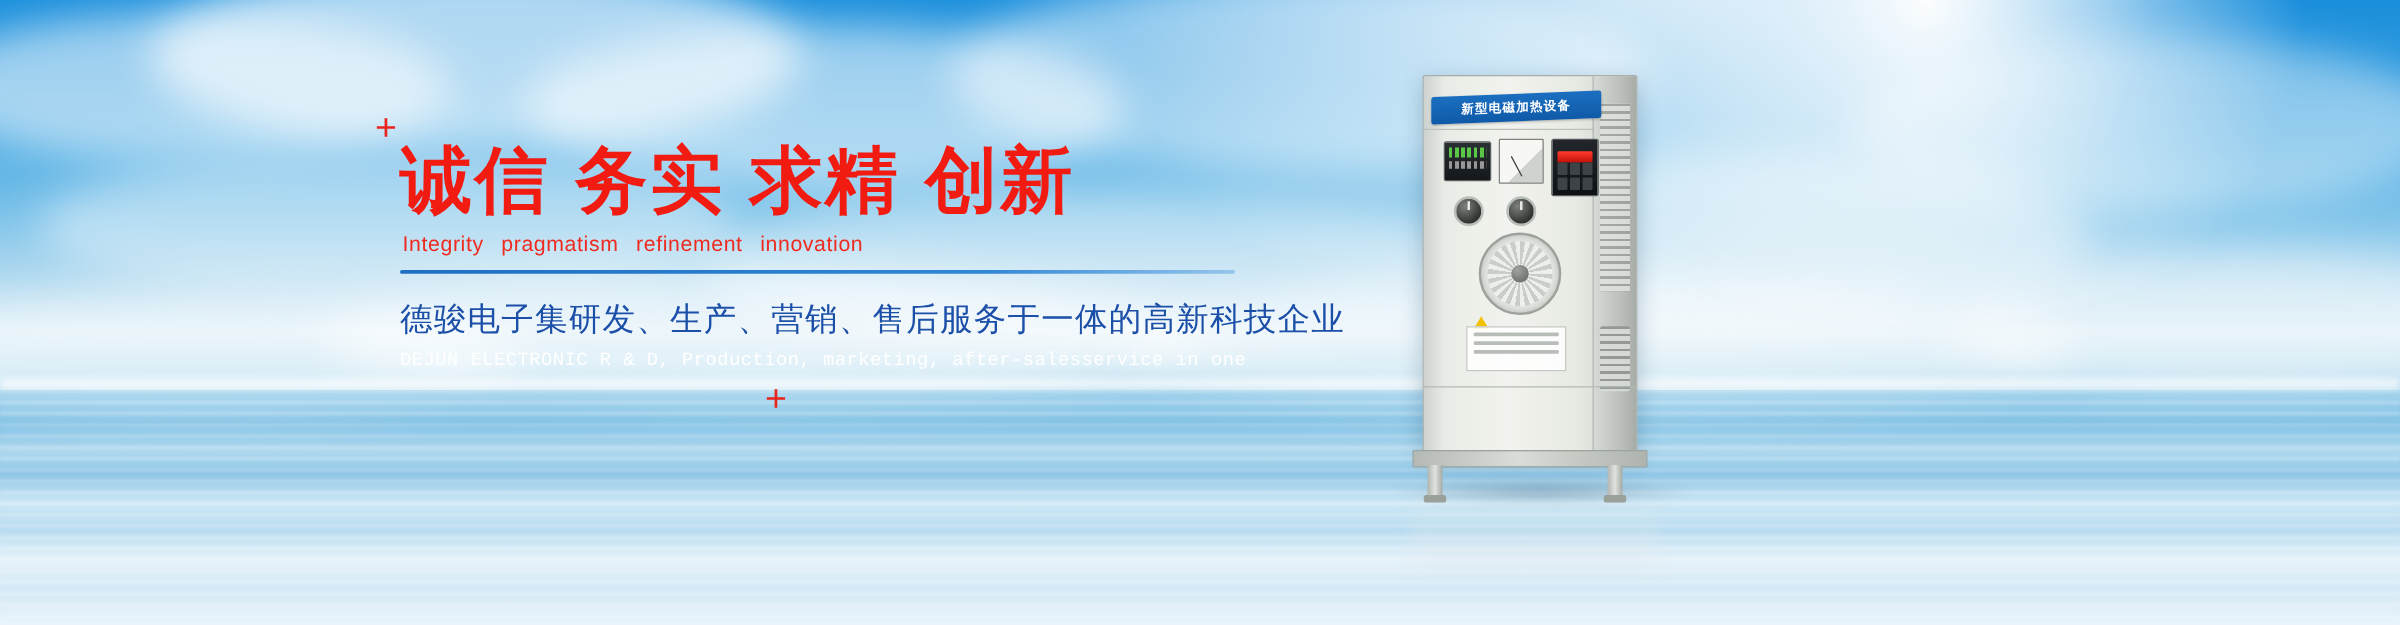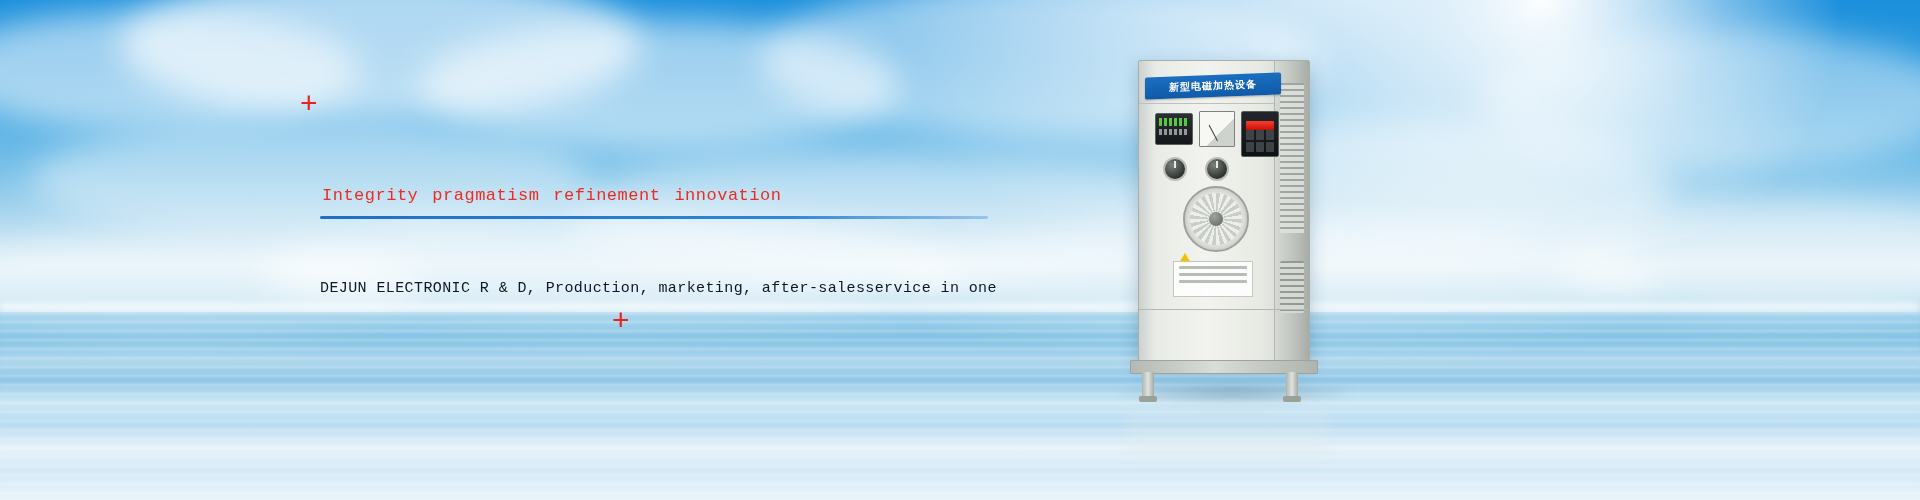--- a/index.html
+++ b/index.html
@@ -95,41 +95,41 @@
     letter-spacing:2px;
     font-family:"DejaVu Sans","Liberation Sans",sans-serif;
     white-space:nowrap;
   }
   .headline span{margin-right:20px;}
   .headline span:last-child{margin-right:0;}
 
   .sub-en{
     position:absolute;left:322px;top:186px;
     font-size:17px;color:#ef2b20;letter-spacing:.5px;
-    font-family:Liberation Mono, monospace;
+    font-family:Liberation Sans, sans-serif;
     white-space:nowrap;
   }
   .sub-en span{margin-right:14px;}
 
   .divider{
     position:absolute;left:320px;top:216px;width:668px;height:3px;
     background:linear-gradient(to right,#1f6fc4,#2f86d6 70%,rgba(47,134,214,.35));
     border-radius:2px;
   }
 
   .desc-cn{
     position:absolute;left:320px;top:238px;
     font-size:26px;color:#1b4fa8;letter-spacing:1px;
     font-family:"DejaVu Sans","Liberation Sans",sans-serif;
     white-space:nowrap;
   }
 
   .desc-en{
     position:absolute;left:320px;top:276px;
-    font-size:15px;line-height:26px;color:#0f172a;letter-spacing:.4px;
+    font-size:15px;line-height:26px;color:#ffffff;letter-spacing:.4px;
     font-family:"Liberation Mono","DejaVu Sans Mono",monospace;
     white-space:nowrap;
   }
 
   
   .machine{position:absolute;left:1120px;top:60px;width:220px;height:330px;}
 
   .mach-body{
     position:absolute;left:18px;top:0;width:170px;height:300px;
     background:linear-gradient(to right,#cdd2cf 0%,#e9ece6 10%,#f2f3ee 40%,#e7e9e3 72%,#c9cec9 100%);
@@ -288,27 +288,31 @@
   <div class="cloud c10"></div>
   <div class="cloud c11"></div>
   <div class="cloud c12"></div>
 
   <div class="horizon"></div>
   <div class="water"></div>
 
   <div class="plus plus-a">+</div>
   <div class="plus plus-b">+</div>
 
+  <div class="headline">
+    <span>诚信</span><span>务实</span><span>求精</span><span>创新</span>
+  </div>
 
   <div class="sub-en">
     <span>Integrity</span><span>pragmatism</span><span>refinement</span><span>innovation</span>
   </div>
 
   <div class="divider"></div>
 
+  <div class="desc-cn">德骏电子集研发、生产、营销、售后服务于一体的高新科技企业</div>
 
   <div class="desc-en">
     <div>DEJUN ELECTRONIC R &amp; D, Production, marketing, after-salesservice in one</div>
   </div>
 
   <div class="shadow"></div>
   <div class="reflect"></div>
 
   <div class="machine">
     <div class="mach-body">

